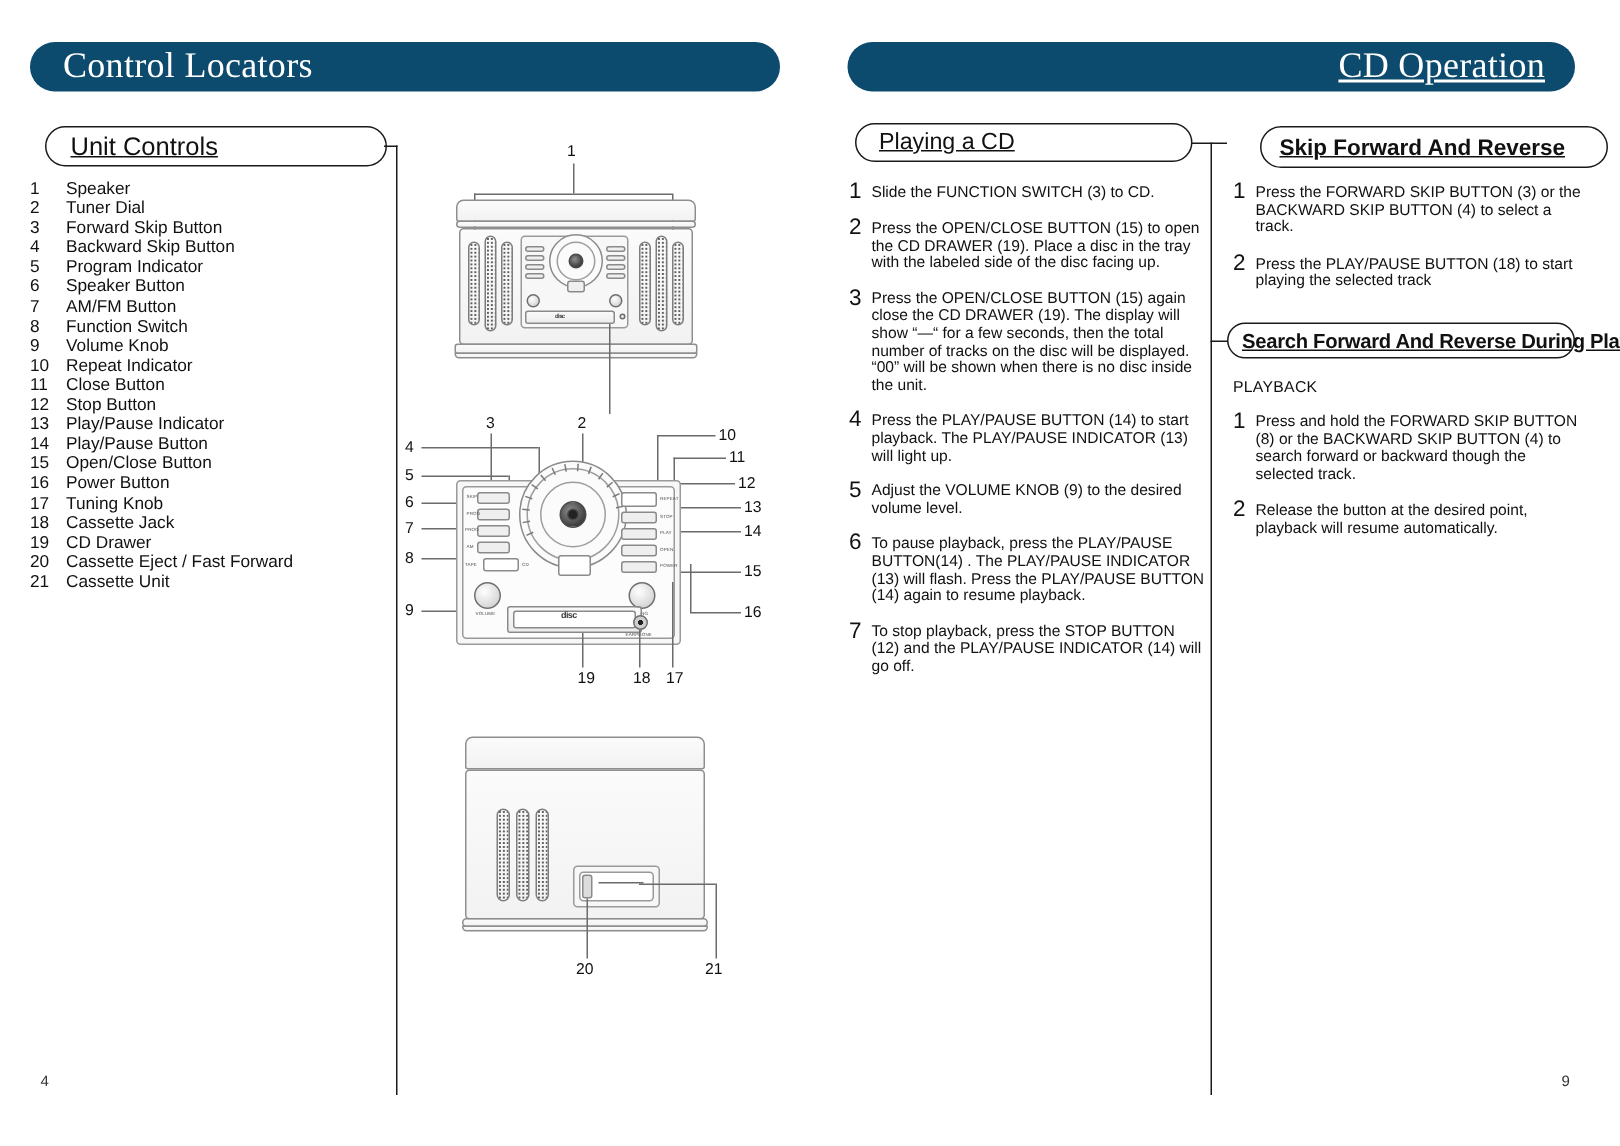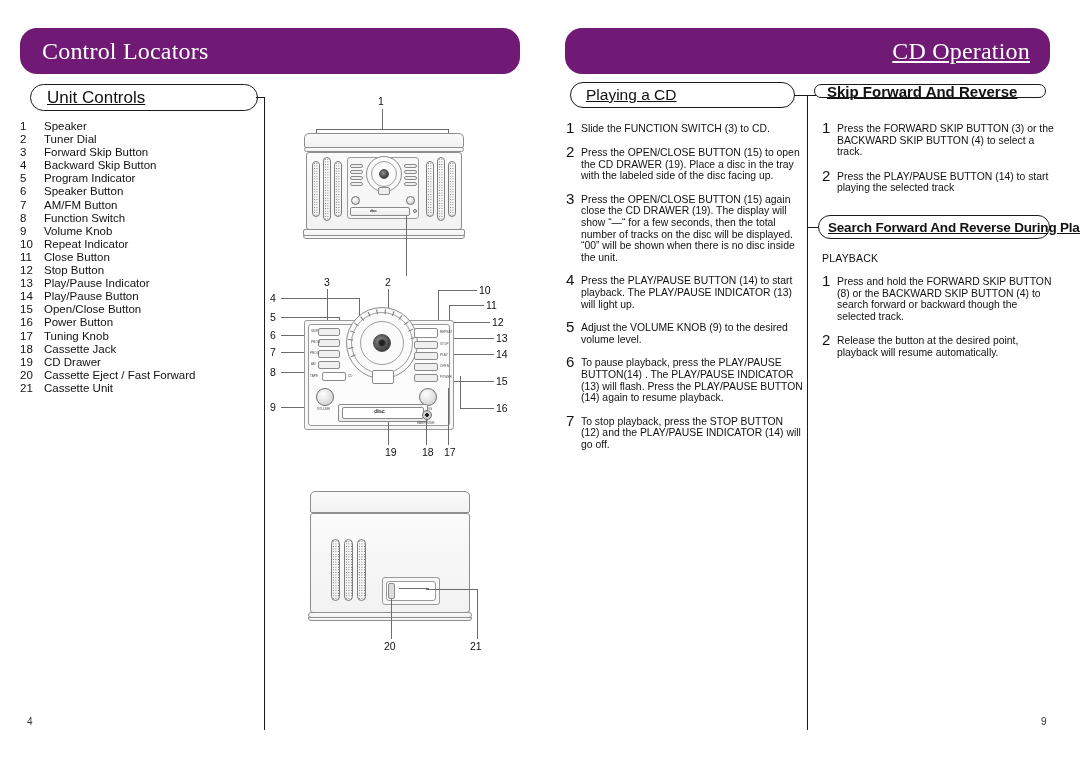--- a/index.html
+++ b/index.html
@@ -8,22 +8,22 @@
     background:#ffffff;
     font-family:"Liberation Sans", sans-serif;
     color:#1a1a1a;
     position:relative;
     overflow:hidden;
   }
   .page{position:absolute;top:0;left:0;width:1080px;height:764px;}
 
   
   .hdr-bar{
-    position:absolute;height:46px;border-radius:17px;
-    background:#701a75;
+    position:absolute;height:33px;border-radius:17px;
+    background:#0c4a6e;
     display:flex;align-items:center;
   }
   .hdr-bar.left{left:20px;top:28px;width:500px;justify-content:flex-start;}
   .hdr-bar.right{left:565px;top:28px;width:485px;justify-content:flex-end;}
   .hdr-title{
     font-family:"Liberation Serif", serif;
     color:#ffffff;font-size:24px;letter-spacing:.2px;
     white-space:nowrap;
   }
   .hdr-bar.left .hdr-title{margin-left:22px;}
@@ -38,21 +38,21 @@
     display:flex;align-items:center;
     box-sizing:border-box;
   }
   .pill span{
     font-size:16px;color:#111;white-space:nowrap;text-decoration:underline;
   }
   .pill.p-unit{left:30px;top:84px;width:228px;height:27px;}
   .pill.p-unit span{margin-left:16px;font-size:17px;}
   .pill.p-play{left:570px;top:82px;width:225px;height:26px;}
   .pill.p-play span{margin-left:15px;font-size:15.5px;}
-  .pill.p-skip{left:814px;top:84px;width:232px;height:14px;}
+  .pill.p-skip{left:840px;top:84px;width:232px;height:28px;}
   .pill.p-skip span{margin-left:12px;font-size:15px;font-weight:bold;}
   .pill.p-search{left:818px;top:215px;width:232px;height:24px;}
   .pill.p-search span{margin-left:9px;font-size:13.5px;font-weight:bold;letter-spacing:-.2px;}
 
   
   .hline{position:absolute;background:#1a1a1a;}
 
   
   .ctl-list{position:absolute;left:18px;top:120px;width:230px;}
   .ctl-row{display:flex;font-size:11.5px;line-height:13.1px;color:#111;}
@@ -498,21 +498,21 @@
         </div>
     </div>
 
     <div class="steps col-skip">
       <div class="step">
           <div class="step-n">1</div>
           <div class="step-t">Press the FORWARD SKIP BUTTON (3) or the BACKWARD SKIP BUTTON (4) to select a track.</div>
         </div>
       <div class="step" style="margin-top:10px;">
           <div class="step-n">2</div>
-          <div class="step-t">Press the PLAY/PAUSE BUTTON (14) to start playing the selected track</div>
+          <div class="step-t">Press the PLAY/PAUSE BUTTON (18) to start playing the selected track</div>
         </div>
     </div>
 
     <div class="steps col-search">
       <div class="sub-hd">PLAYBACK</div>
       <div class="step">
           <div class="step-n">1</div>
           <div class="step-t">Press and hold the FORWARD SKIP BUTTON (8) or the BACKWARD SKIP BUTTON (4) to search forward or backward though the selected track.</div>
         </div>
       <div class="step" style="margin-top:10px;">

